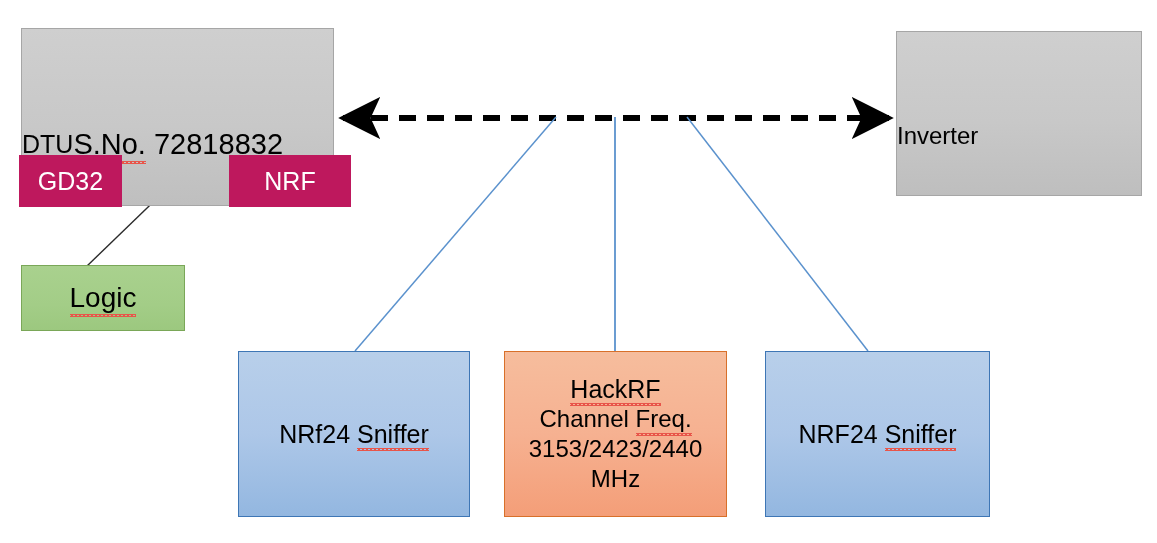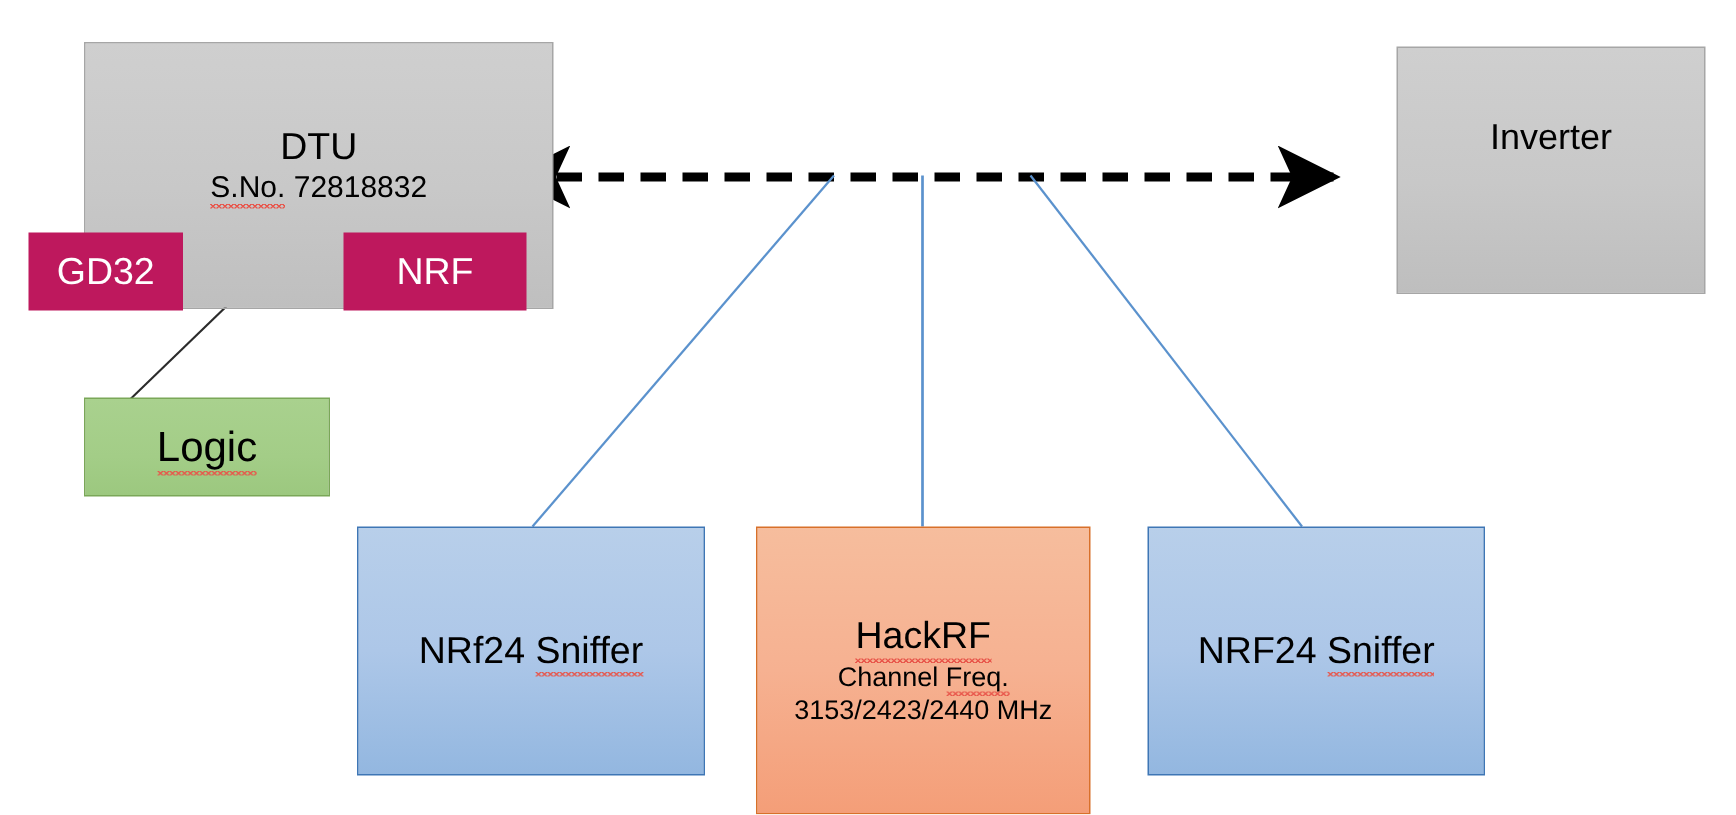--- a/index.html
+++ b/index.html
@@ -12,60 +12,59 @@
     width: 1157px;
     height: 543px;
     background: #ffffff;
     font-family: "Liberation Sans", sans-serif;
     overflow: hidden;
   }
   .node {
     position: absolute;
     box-sizing: border-box;
     display: flex;
-    flex-direction: column;
+    flex-direction: row;
     align-items: center;
     justify-content: center;
     text-align: right;
     line-height: 1.18;
     color: #000000;
-    margin-left: 35px;
   }
   
   #dtu-box {
     left: 21px;
     top: 28px;
     width: 313px;
     height: 178px;
     background: linear-gradient(180deg, #cfcfcf 0%, #c8c8c8 55%, #bfbfbf 100%);
     border: 1px solid #a6a6a6;
     justify-content: flex-start;
     padding-top: 55px;
   }
   #dtu-box .line1 { font-size: 25px; }
-  #dtu-box .line2 { font-size: 20px; }
+  #dtu-box .line2 { font-size: 29px; }
 
   .chip {
     position: absolute;
     box-sizing: border-box;
     background: #be185d;
     color: #ffffff;
     display: flex;
     align-items: center;
     justify-content: center;
     font-size: 25px;
   }
   #gd32-chip { left: 19px; top: 155px; width: 103px; height: 52px; }
   #nrf-chip  { left: 229px; top: 155px; width: 122px; height: 52px; }
 
   
   #inverter-box {
     left: 896px;
     top: 31px;
-    width: 206px;
+    width: 246px;
     height: 165px;
     background: linear-gradient(180deg, #cfcfcf 0%, #c8c8c8 55%, #bebebe 100%);
     border: 1px solid #a6a6a6;
     justify-content: flex-start;
     padding-top: 46px;
   }
   #inverter-box .line1 { font-size: 24px; }
   #inverter-box .line2 { font-size: 24px; }
 
   
@@ -94,26 +93,26 @@
     left: 238px; top: 351px; width: 232px; height: 166px;
     background: linear-gradient(180deg, #b8cfea 0%, #adc7e8 50%, #93b7e0 100%);
     border: 1px solid #3e76b5;
   }
   #sniffer2-box {
     left: 765px; top: 351px; width: 225px; height: 166px;
     background: linear-gradient(180deg, #b8cfea 0%, #adc7e8 50%, #93b7e0 100%);
     border: 1px solid #3e76b5;
   }
   #hackrf-box {
-    left: 504px; top: 351px; width: 223px; height: 192px;
+    left: 504px; top: 351px; width: 223px; height: 166px;
     background: linear-gradient(180deg, #f6bd9d 0%, #f6b191 50%, #f49e78 100%);
     border: 1px solid #d8702a;
   }
   .bottom-box .big { font-size: 25px; line-height: 1.22; }
-  .bottom-box .small { font-size: 18px; line-height: 1.25; }
+  .bottom-box .small { font-size: 24px; line-height: 1.25; }
 
   
   .sq {
     position: relative;
     display: inline-block;
   }
   .sq::after {
     content: "";
     position: absolute;
     left: 0;

